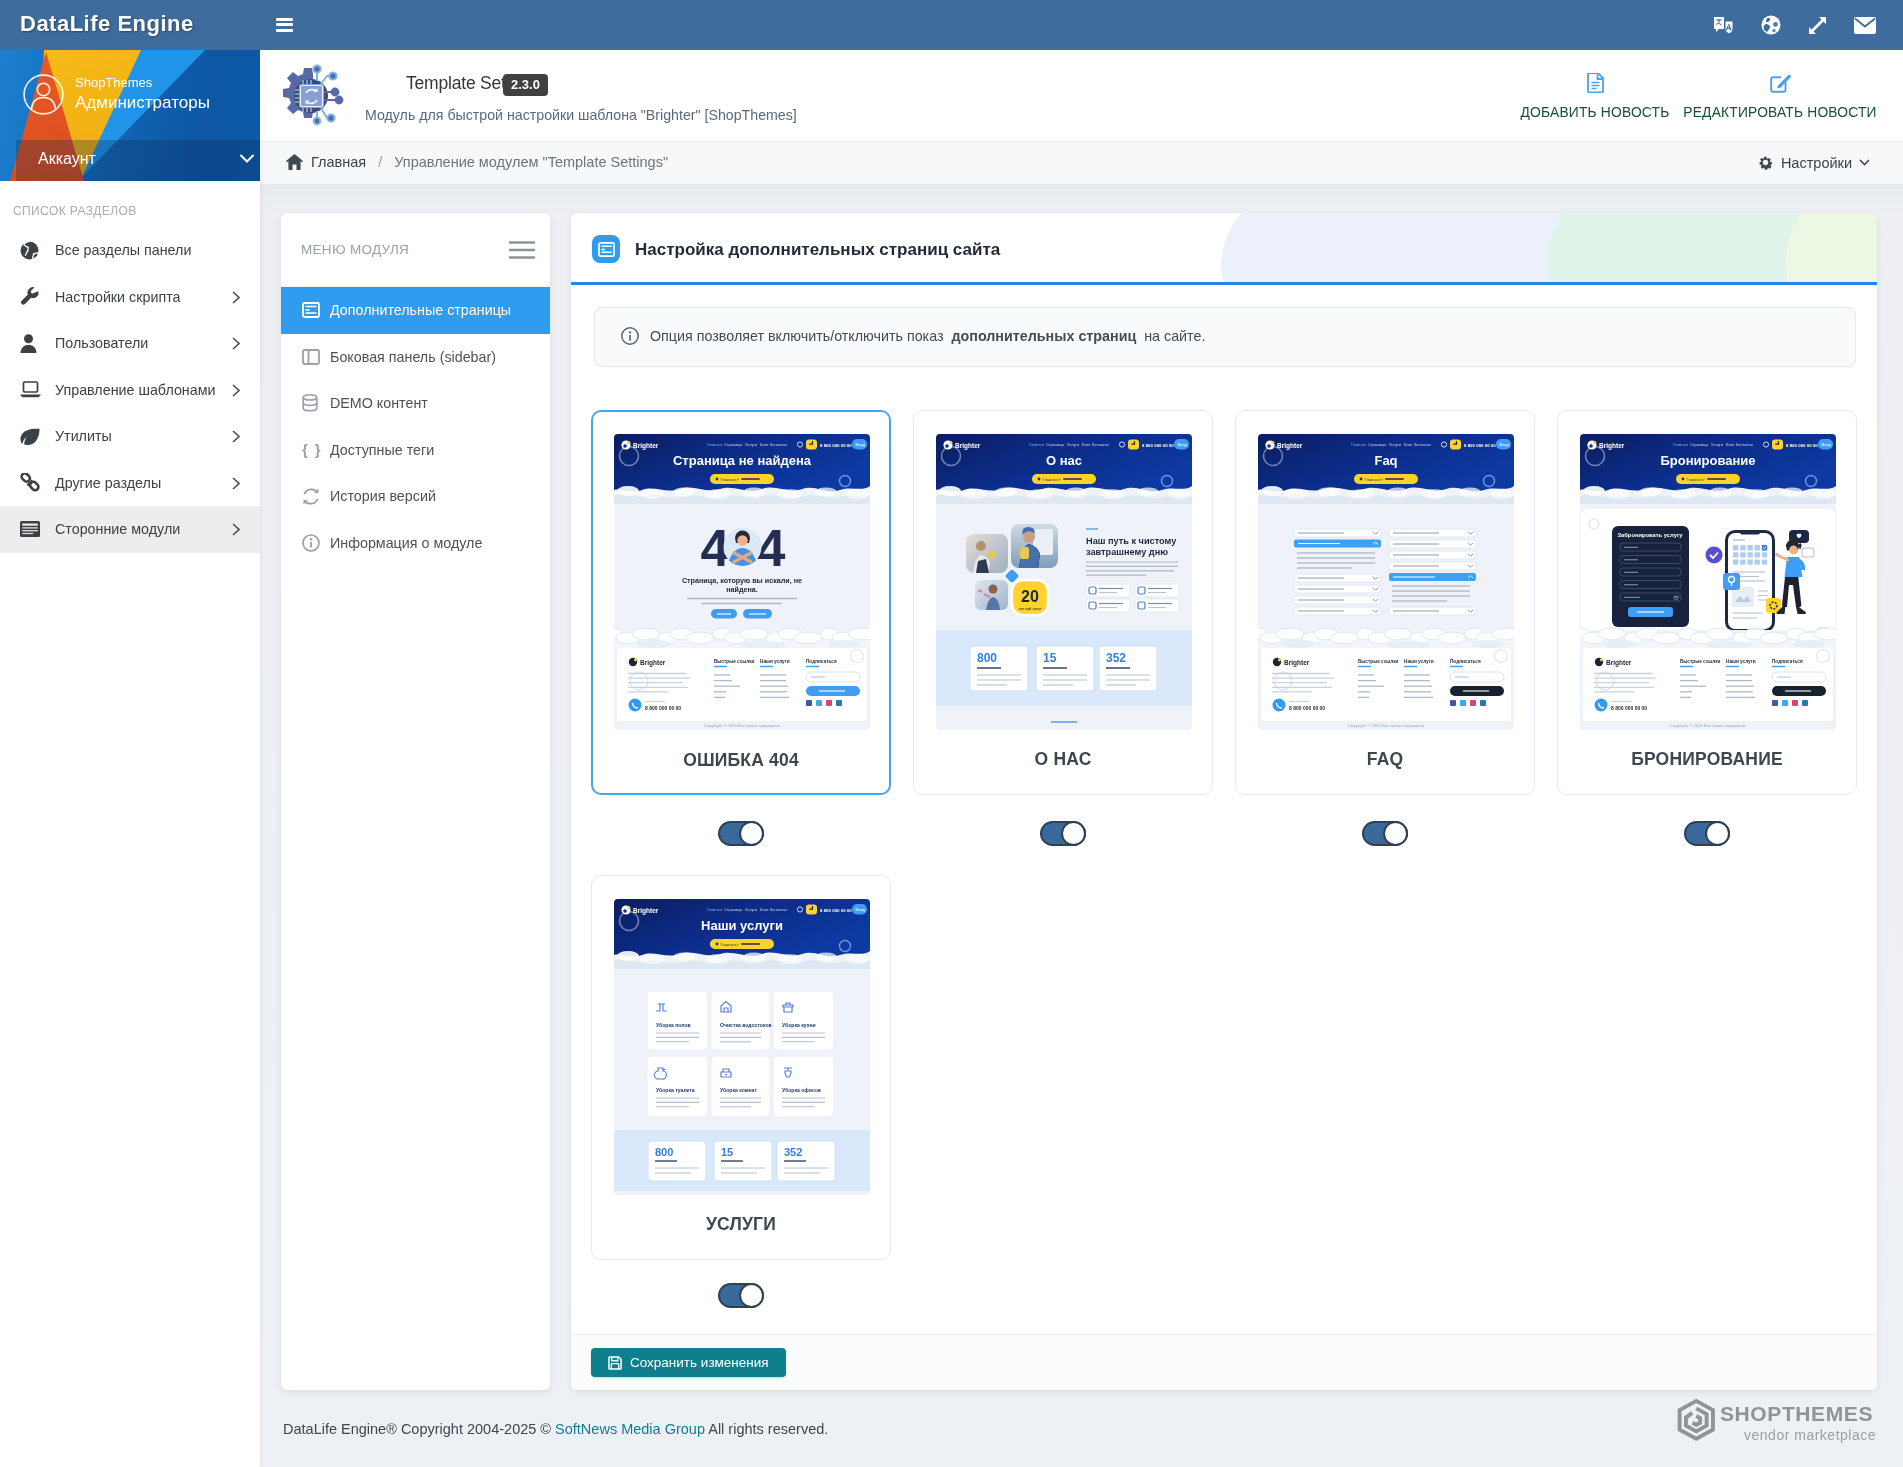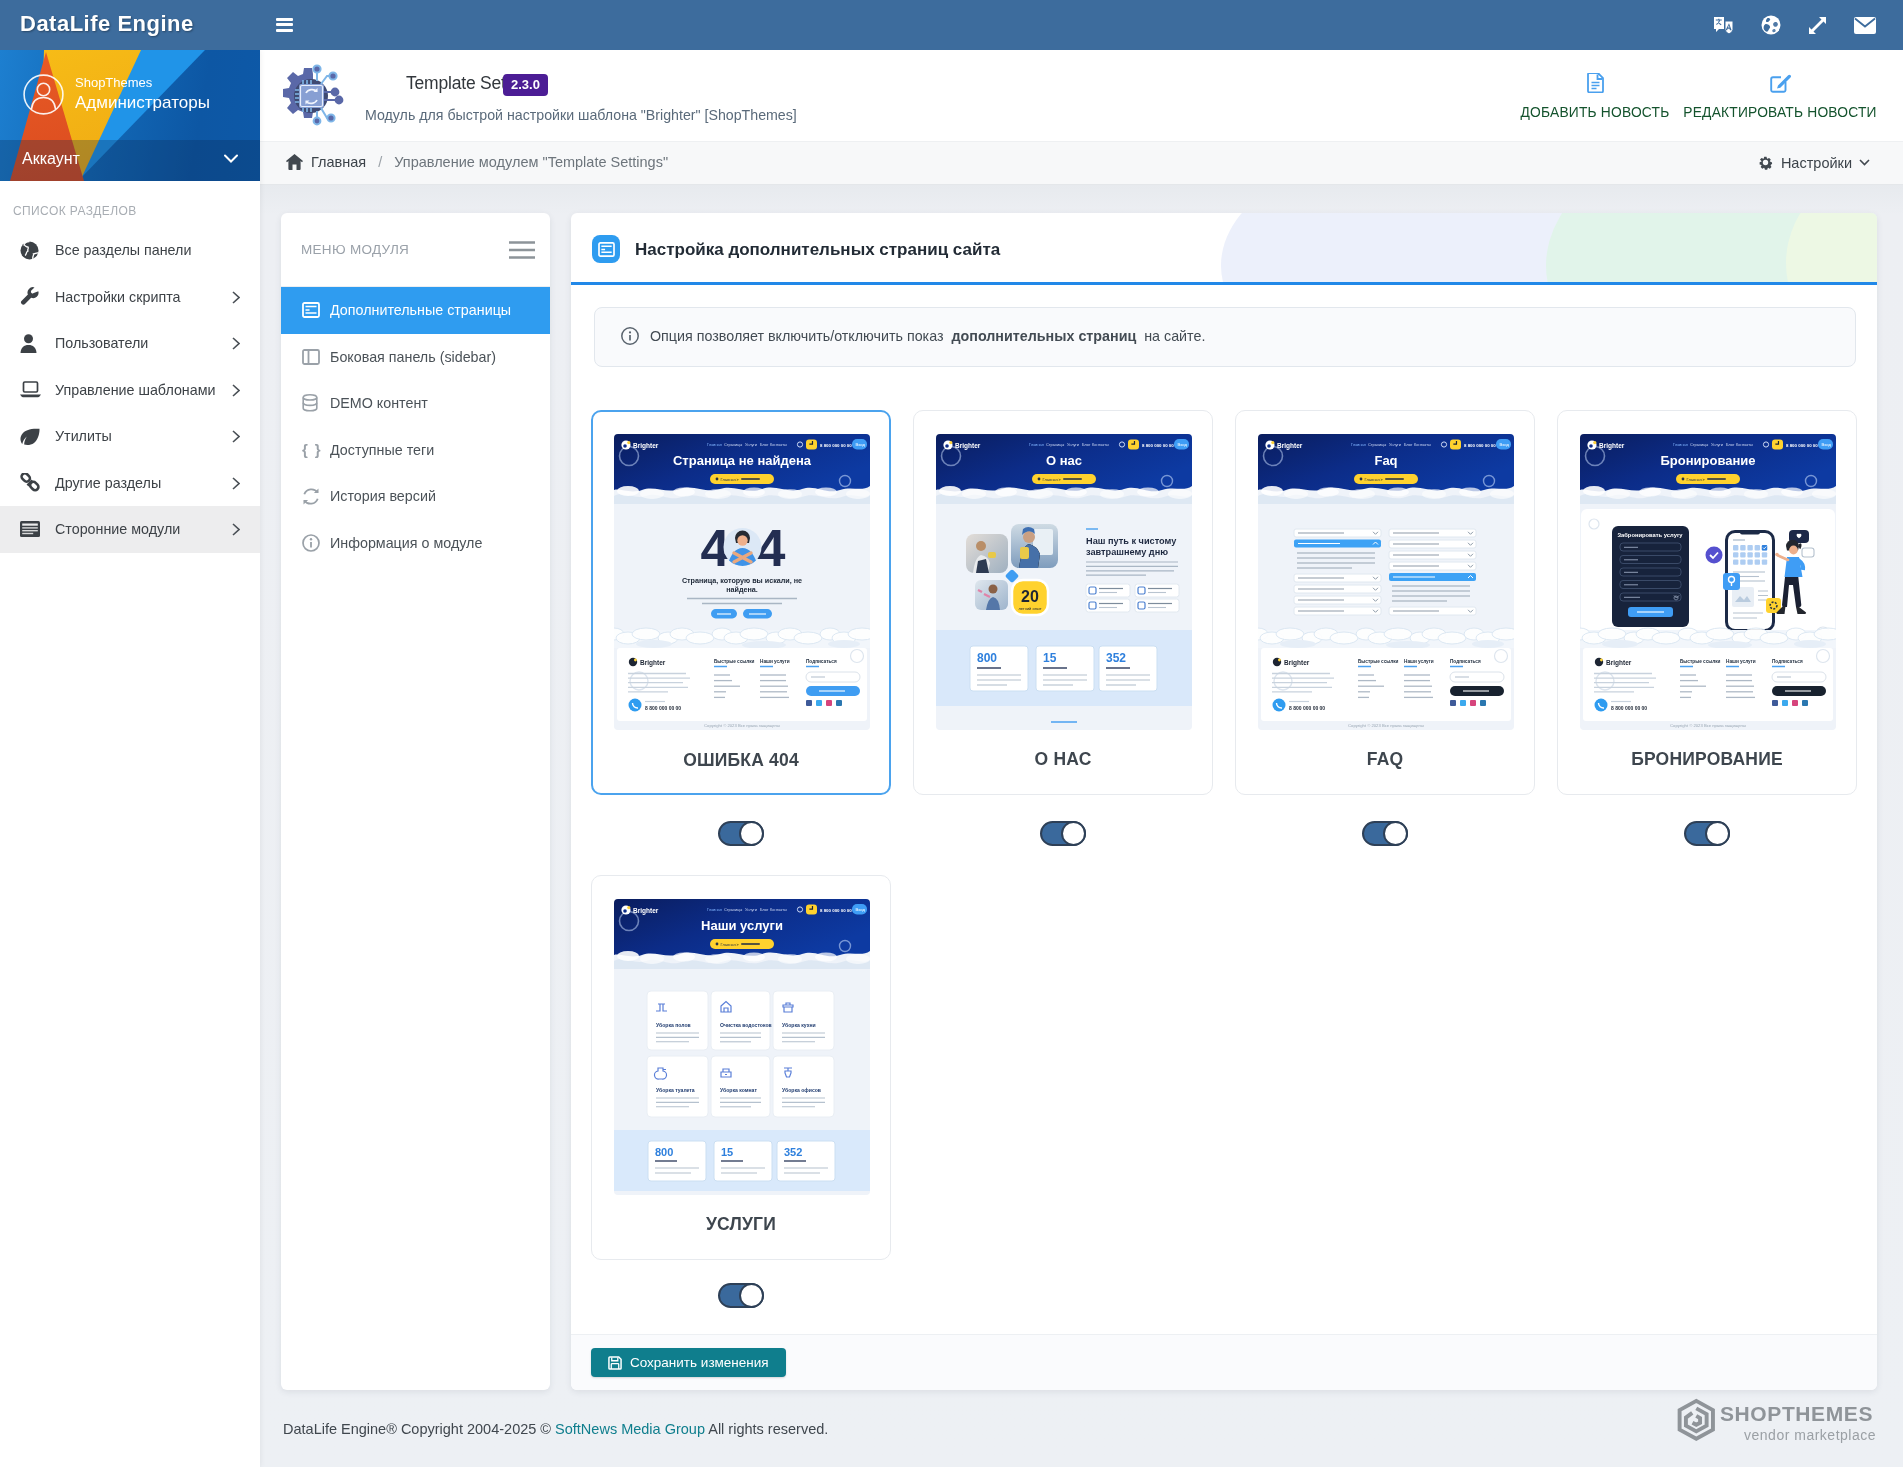--- a/index.html
+++ b/index.html
@@ -16,39 +16,39 @@
 .topicons .ti { width:47px; height:50px; display:flex; align-items:center; justify-content:center; }
 
 
 .sidebar { position:absolute; left:0; top:50px; width:260px; height:1417px; background:#fff; z-index:20; box-shadow:0 0 6px rgba(0,0,0,.08); }
 .account { position:relative; width:260px; height:131px; overflow:hidden;
   background:linear-gradient(100deg,#1d7fd0 0%,#1268b6 40%,#0d57a4 75%,#0d59a8 100%); }
 .account .tri { position:absolute; top:0; left:0; width:260px; height:131px; }
 .tri-lblue { background:#2094e8; clip-path:polygon(120px 0, 205px 0, 78px 131px, 52px 131px); }
 .tri-yellow { background:linear-gradient(160deg,#f7bd17,#eea512); clip-path:polygon(44px 0, 141px 0, 80px 131px, 40px 131px); }
 .tri-orange { background:linear-gradient(170deg,#e85b26,#d8481d); clip-path:polygon(46px 2px, 84px 131px, 10px 131px); }
-.accband { position:absolute; left:0; top:90px; width:260px; height:41px; background:rgba(9,38,80,.28); }
+.accband { position:absolute; left:16px; top:90px; width:260px; height:41px; background:rgba(9,38,80,.28); }
 .accband .nm { position:absolute; left:22px; top:10px; color:#fff; font-size:16px; }
 .accband svg { position:absolute; right:22px; top:14px; }
 .avatar { position:absolute; left:23px; top:24px; width:41px; height:41px; }
 .accname { position:absolute; left:75px; top:25px; color:#fff; font-size:13px; }
 .accrole { position:absolute; left:75px; top:43px; color:#fff; font-size:17px; }
 .seclabel { margin:23px 0 0 13px; font-size:12px; color:#a8adb3; letter-spacing:0.4px; }
 .smenu { margin-top:9px; }
 .smenu .it { position:relative; height:46.5px; display:flex; align-items:center; padding-left:20px; color:#3d4247; font-size:14.3px; }
 .smenu .it.sel { background:#ededee; }
 .smenu .ic { width:24px; height:20px; margin-right:11px; display:flex; align-items:center; }
 .smenu .arr { position:absolute; right:20px; top:50%; margin-top:-6px; }
 
 
 .main { position:absolute; left:260px; top:50px; width:1643px; height:1417px; }
 .pagehead { position:absolute; left:0; top:0; width:1643px; height:91px; background:#fff; }
 .modicon { position:absolute; left:21px; top:12px; }
 .ptitle { position:absolute; left:104px; top:23px; font-size:17.5px; color:#32373c; letter-spacing:-0.2px;margin-left:42px; }
-.pbadge { position:absolute; left:243px; top:24px; background:#4c1d95; color:#fff; font-size:13px; font-weight:700; padding:3px 8px 4px; border-radius:4px; }
+.pbadge { position:absolute; left:243px; top:24px; background:#404040; color:#fff; font-size:13px; font-weight:700; padding:3px 8px 4px; border-radius:4px; }
 .psub { position:absolute; left:105px; top:57px; font-size:14.2px; color:#5a6a7a; }
 .hact { position:absolute; top:0; height:91px; width:230px; text-align:center; }
 .hact .hic { margin-top:23px; height:20px; }
 .hact .ht { margin-top:12px; font-size:13.8px; color:#14532d; letter-spacing:0.2px; white-space:nowrap; }
 .hact1 { left:1220px; } .hact2 { left:1390px; width:260px; }
 .breadcrumb { position:absolute; left:0; top:91px; width:1643px; height:44px; background:#f7f8f9; border-top:1px solid #eef0f2; border-bottom:1px solid #e4e7ea; font-size:14.5px; color:#6d757c; }
 .breadcrumb .bl { position:absolute; left:26px; top:12px; display:flex; align-items:center; gap:8px; }
 .breadcrumb b { color:#3c434a; font-weight:400; }
 .breadcrumb .sep { color:#9aa1a8; padding:0 4px; }
 .breadcrumb .br { position:absolute; right:33px; top:12px; display:flex; align-items:center; gap:7px; color:#3c434a; }

